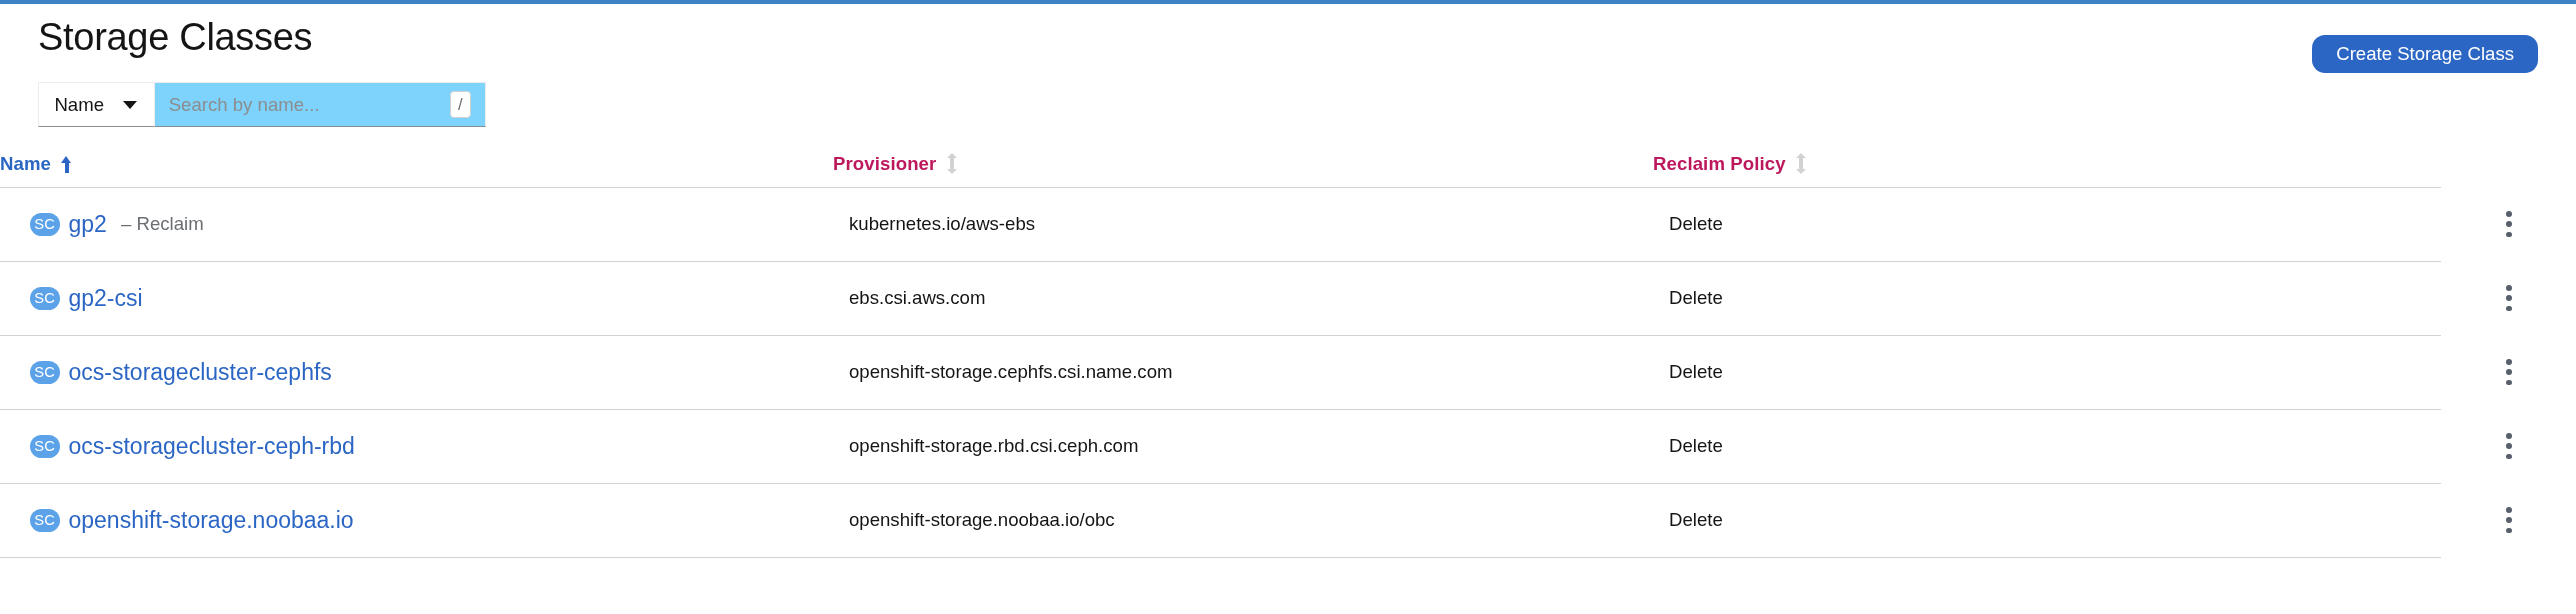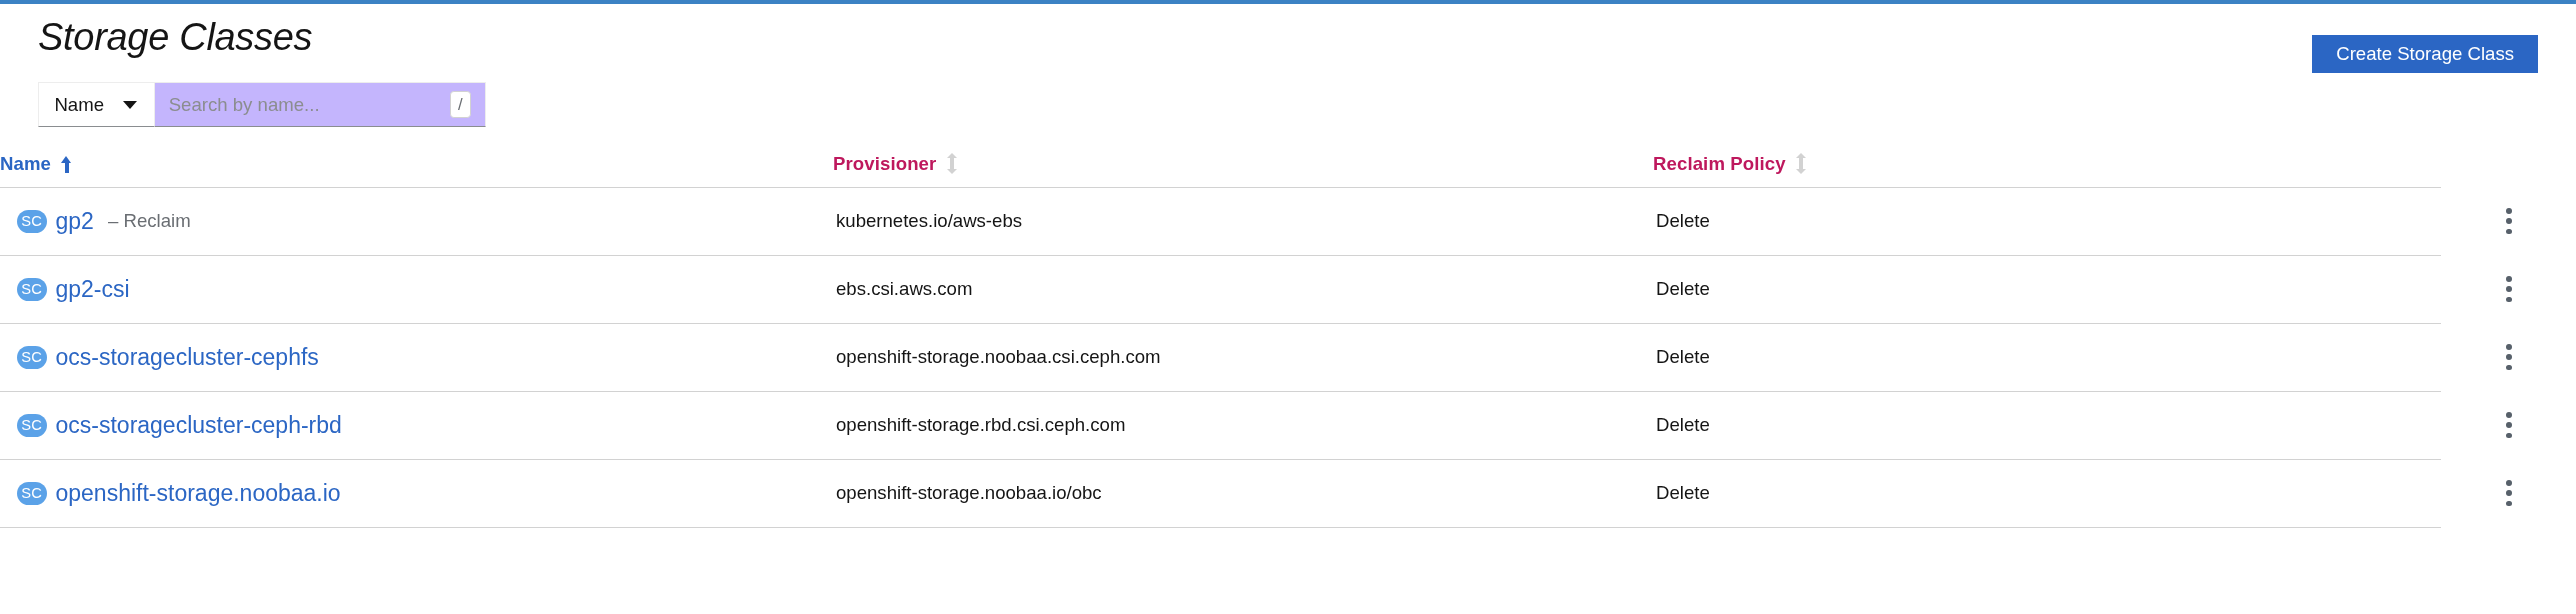--- a/index.html
+++ b/index.html
@@ -26,32 +26,31 @@
     padding: 0 38px 0 38px;
     display: flex;
     align-items: center;
   }
   .page-title {
     font-size: 38px;
     font-weight: 400;
     color: #151515;
     letter-spacing: -0.3px;
     line-height: 1;
-    font-style: italic;
   }
   .create-btn {
     position: absolute;
     right: 38px;
     top: 31px;
     height: 38px;
     padding: 0 24px;
     background: #2b66c4;
     color: #ffffff;
     border: none;
-    border-radius: 0;
+    border-radius: 13px;
     font-family: "Liberation Sans", sans-serif;
     font-size: 18.6px;
     font-weight: 400;
     line-height: 38px;
     cursor: pointer;
     white-space: nowrap;
     text-align: center;
   }
 
   
@@ -87,21 +86,21 @@
     border-left: 7px solid transparent;
     border-right: 7px solid transparent;
     border-top: 8.3px solid #151515;
     flex: 0 0 auto;
   }
   .search-wrap {
     position: relative;
     display: flex;
     align-items: center;
     width: 331px;
-    background: #c4b5fd;
+    background: #7dd3fc;
     border: 0.6px solid #ededed;
     border-left: none;
     border-bottom: 1.3px solid #8a8d90;
     padding: 0 14px 0 14px;
   }
   .search-input {
     flex: 1 1 auto;
     border: none;
     outline: none;
     background: transparent;
@@ -206,21 +205,21 @@
     border-right: 5.1px solid transparent;
     border-top: 5.8px solid #d2d2d2;
   }
 
   .tbl tbody td {
     border-bottom: 1.3px solid #d2d2d2;
     height: 68px;
     vertical-align: middle;
     font-size: 18.6px;
     color: #151515;
-    padding: 3px;
+    padding: 16px;
   }
   .tbl tbody td.kebab-cell { border-bottom: none; }
 
   .name-cell-inner {
     display: flex;
     align-items: center;
     gap: 9px;
     padding-left: 14px;
   }
   .sc-badge {
@@ -364,21 +363,21 @@
             </div>
           </td>
         </tr>
         <tr>
           <td>
             <div class="name-cell-inner">
               <span class="sc-badge">SC</span>
               <a class="res-link">ocs-storagecluster-cephfs</a>
             </div>
           </td>
-          <td class="plain-cell">openshift-storage.noobaa.csi.ceph.com</td>
+          <td class="plain-cell">openshift-storage.cephfs.csi.name.com</td>
           <td class="plain-cell">Delete</td>
           <td class="kebab-cell">
             <div class="kebab">
               <i></i>
               <i></i>
               <i></i>
             </div>
           </td>
         </tr>
         <tr>

